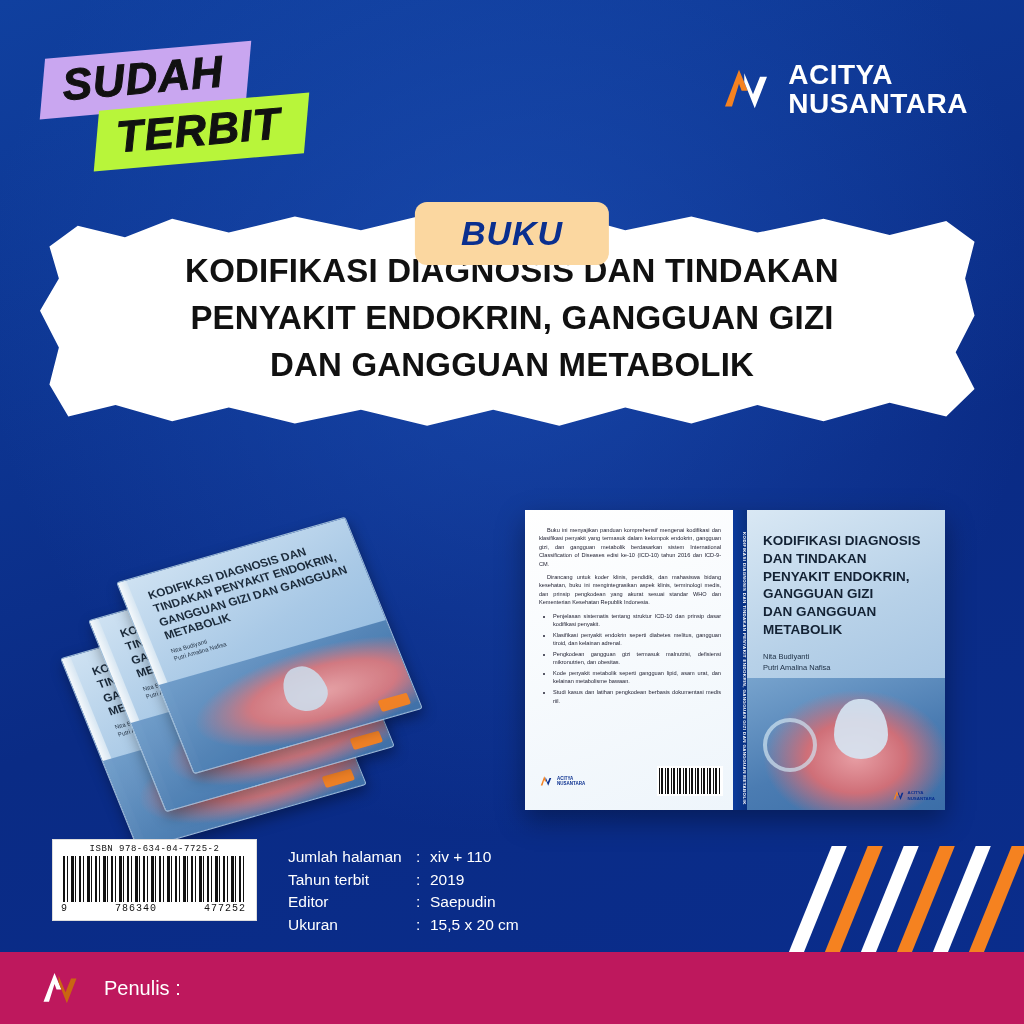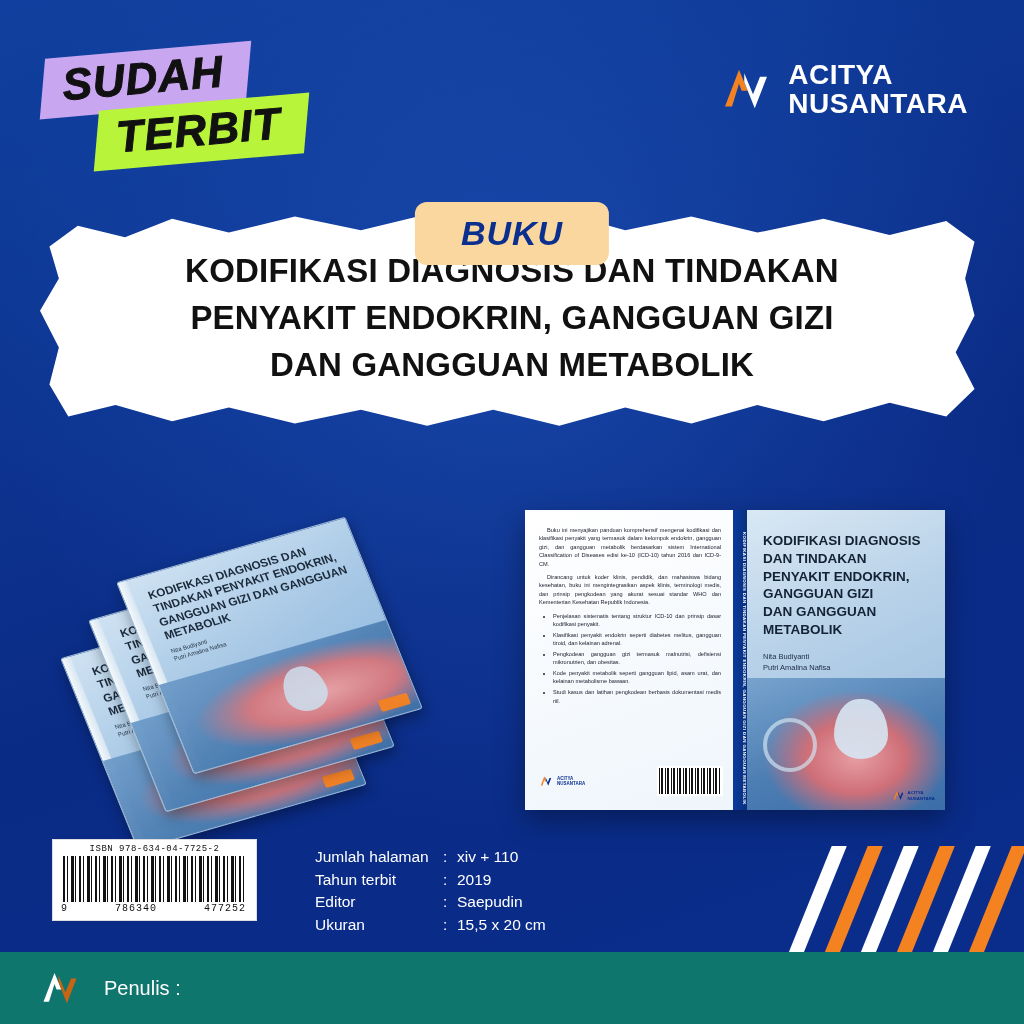--- a/index.html
+++ b/index.html
@@ -328,21 +328,21 @@
     padding: 1px 4px 0 2px;
     letter-spacing: 1px;
   }
   .meta {
     position: absolute;
     left: 288px; bottom: 88px;
     color: #fff;
     font-size: 15.5px;
     line-height: 1.45;
   }
-  .meta-row { display: flex; margin-left: 27px; }
+  .meta-row { display: flex; }
   .meta-key { width: 128px; }
   .meta-sep { width: 14px; }
 
   
   .stripes {
     position: absolute;
     right: 0; bottom: 58px;
     width: 300px; height: 120px;
     overflow: hidden;
   }
@@ -353,21 +353,21 @@
     height: 170px;
     transform: rotate(22deg);
     display: block;
   }
 
   
   .bottom-bar {
     position: absolute;
     left: 0; right: 0; bottom: 0;
     height: 72px;
-    background: #0f766e;
+    background: #be185d;
     display: flex;
     align-items: center;
     padding-left: 34px;
     box-sizing: border-box;
     gap: 18px;
   }
   .bottom-bar .mark { width: 52px; height: 44px; }
   .penulis {
     color: #fff;
     font-size: 20px;

